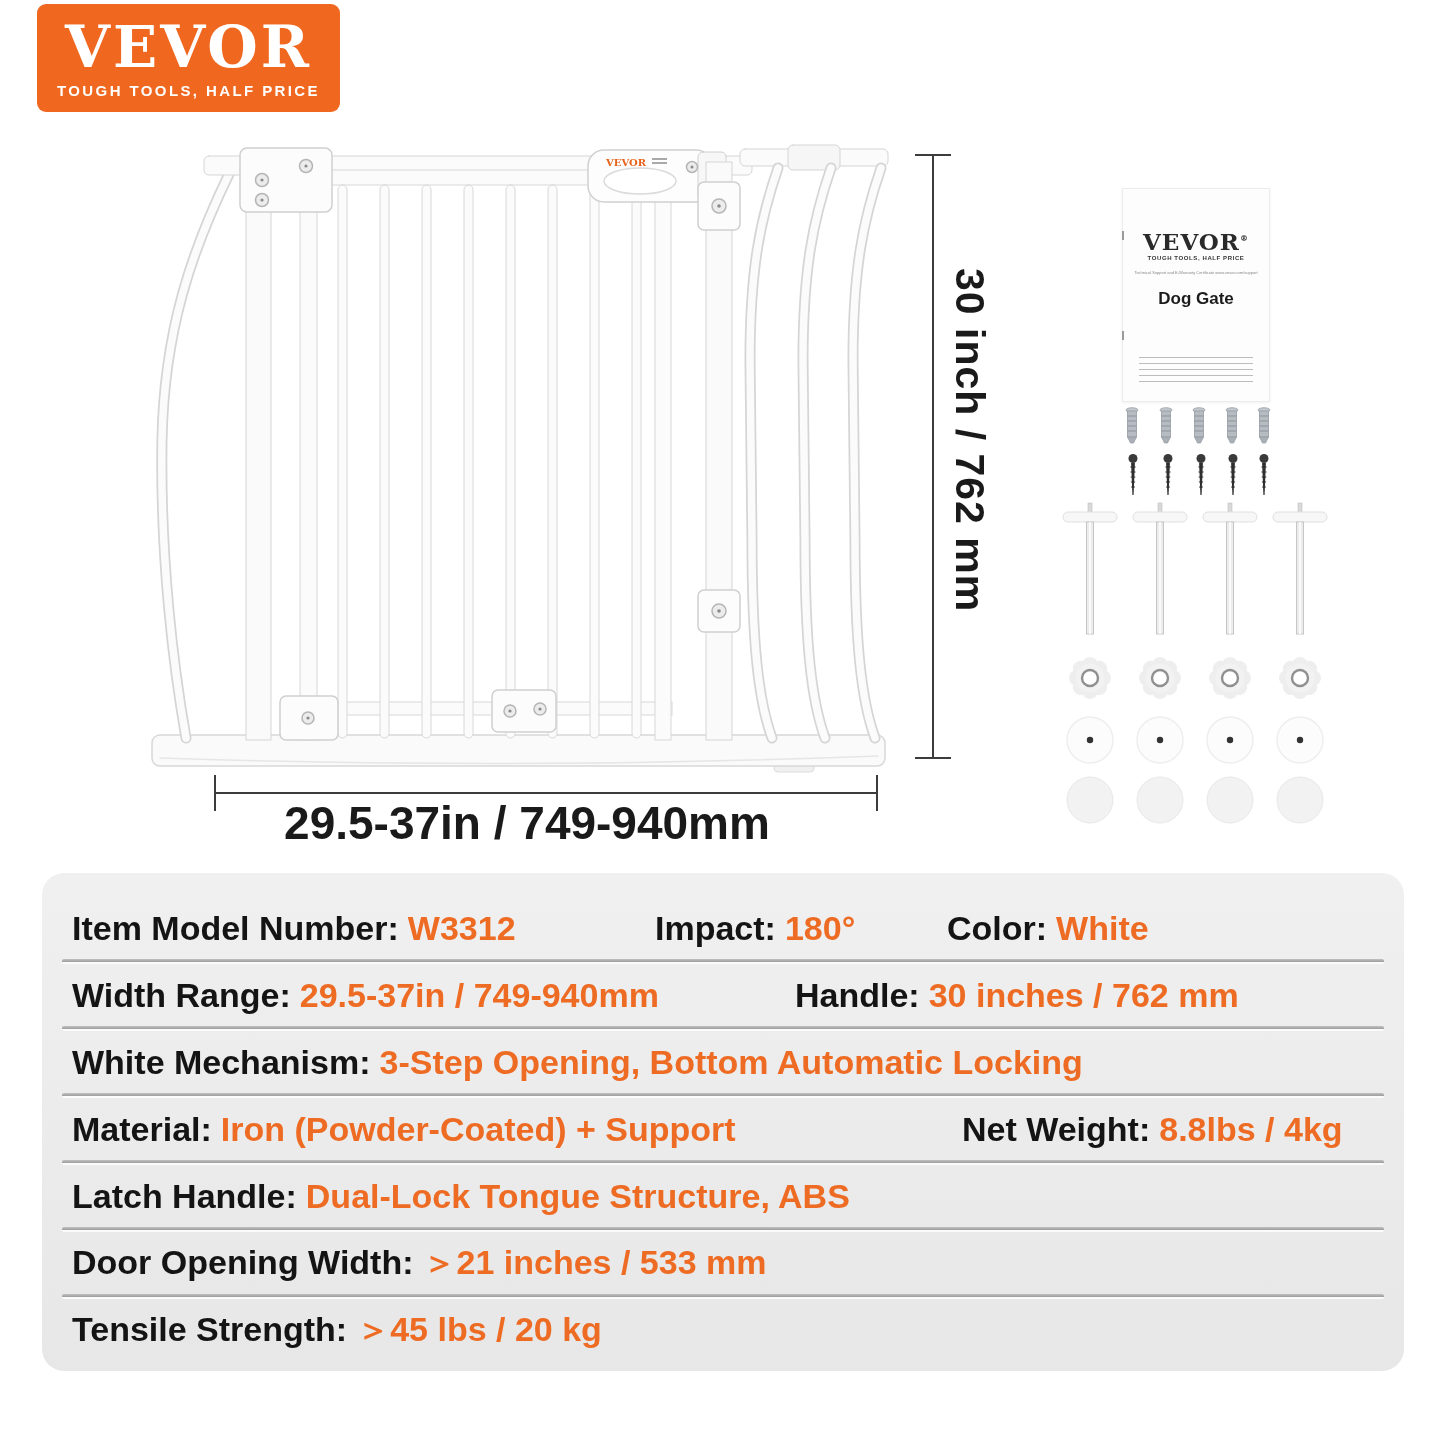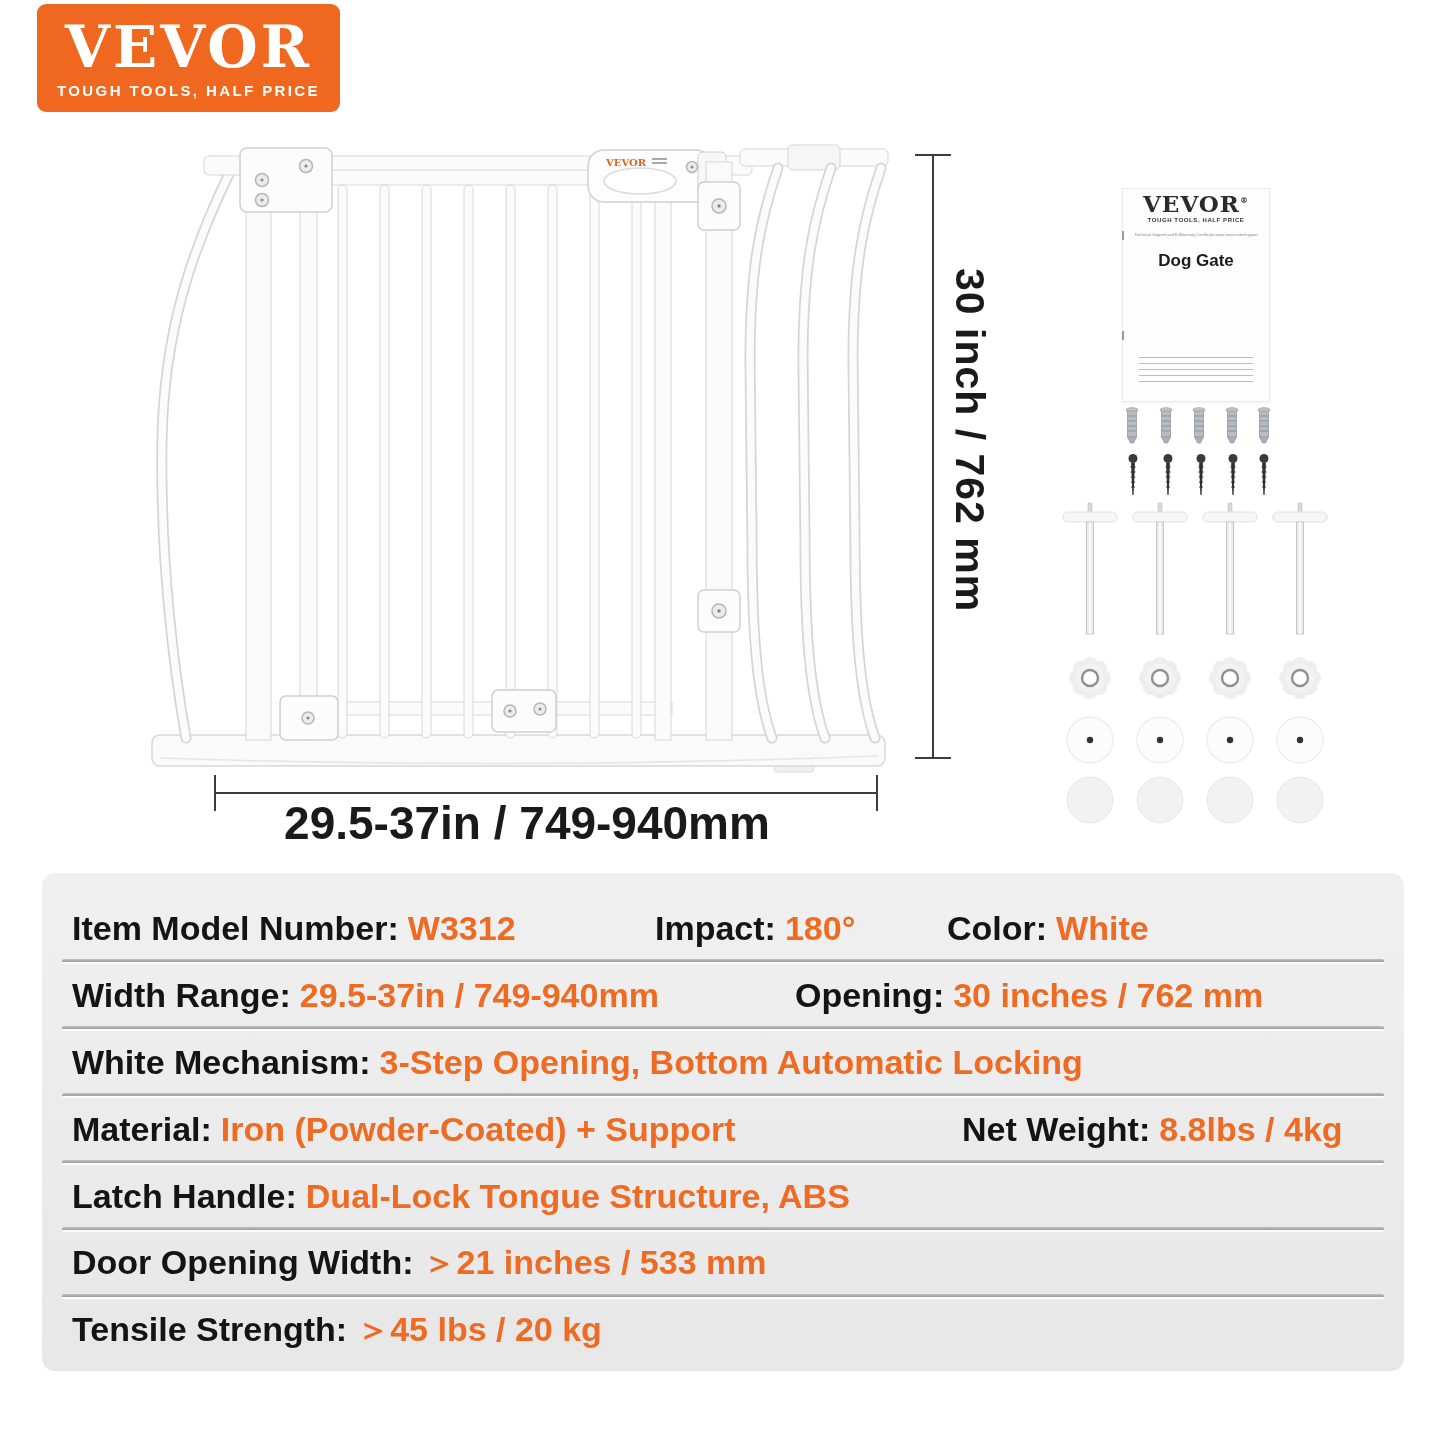--- a/index.html
+++ b/index.html
@@ -18,33 +18,33 @@
   .dim{position:absolute;background:#3c3c3c;}
   .dim-label-v{position:absolute;left:946px;top:268px;writing-mode:vertical-rl;
     font-size:41px;font-weight:bold;color:#1a1a1a;letter-spacing:1px;}
   .dim-label-h{position:absolute;left:240px;top:796px;width:574px;text-align:center;
     font-size:46px;font-weight:bold;color:#1a1a1a;}
 
   
   .manual{position:absolute;left:1122px;top:188px;width:146px;height:212px;
     background:#fdfdfd;border:1px solid #ececec;box-shadow:0 1px 3px rgba(0,0,0,.06);
     text-align:center;}
-  .manual-brand{font-family:"DejaVu Serif","Liberation Serif",serif;
+  .manual-brand{margin-top:38px;font-family:"DejaVu Serif","Liberation Serif",serif;
     font-weight:bold;font-size:23px;color:#2a2a2a;letter-spacing:1px;line-height:23px;}
   .manual-brand sup{font-size:8px;}
   .manual-tag{font-size:6px;font-weight:bold;color:#333;letter-spacing:.6px;margin-top:2px;}
   .manual-support{font-size:4px;color:#888;margin-top:9px;white-space:nowrap;overflow:hidden;}
   .manual-title{font-size:17px;font-weight:bold;color:#1c1c1c;margin-top:14px;}
   .manual-fineprint{position:absolute;bottom:16px;left:11%;width:78%;height:28px;
     background:repeating-linear-gradient(to bottom,#bdbdbd 0 1px,transparent 1px 6px);}
   .staple{position:absolute;left:-1px;width:2px;height:9px;background:#9a9a9a;}
 
   
   .spec-panel{position:absolute;left:42px;top:873px;width:1362px;height:498px;
-    background:linear-gradient(180deg,#f0f0f0,#e7e7e7);border-radius:13px;
+    background:linear-gradient(180deg,#f0f0f0,#e7e7e7);border-radius:22px;
     padding-top:24px;box-sizing:border-box;}
   .spec-row{height:62px;display:flex;align-items:center;padding-left:30px;
     font-size:34px;font-weight:bold;white-space:nowrap;}
   .spec-sep{height:3px;margin:0 20px;background:linear-gradient(180deg,#c0c0c0,#9d9d9d);
     border-bottom:2px solid #fbfbfb;border-radius:2px;}
   .seg{display:inline-block;white-space:nowrap;}
   .w583{width:583px;} .w292{width:292px;} .w723{width:723px;} .w890{width:890px;} .w600{width:600px;}
   .lbl{color:#141414;}
   .val{color:#ee6b24;margin-left:9px;}
 </style>
@@ -252,21 +252,21 @@
 
   <div class="spec-row">
     <span class="seg w583"><span class="lbl">Item Model Number:</span><span class="val">W3312</span></span>
     <span class="seg w292"><span class="lbl">Impact:</span><span class="val">180°</span></span>
     <span class="seg"><span class="lbl">Color:</span><span class="val">White</span></span>
   </div>
   <div class="spec-sep"></div>
 
   <div class="spec-row">
     <span class="seg w723"><span class="lbl">Width Range:</span><span class="val">29.5-37in / 749-940mm</span></span>
-    <span class="seg"><span class="lbl">Opening:</span><span class="val">30 inches / 762 mm</span></span>
+    <span class="seg"><span class="lbl">Handle:</span><span class="val">30 inches / 762 mm</span></span>
   </div>
   <div class="spec-sep"></div>
 
   <div class="spec-row">
     <span class="seg"><span class="lbl">White Mechanism:</span><span class="val">3-Step Opening, Bottom Automatic Locking</span></span>
   </div>
   <div class="spec-sep"></div>
 
   <div class="spec-row">
     <span class="seg w890"><span class="lbl">Material:</span><span class="val">Iron (Powder-Coated) + Support</span></span>

